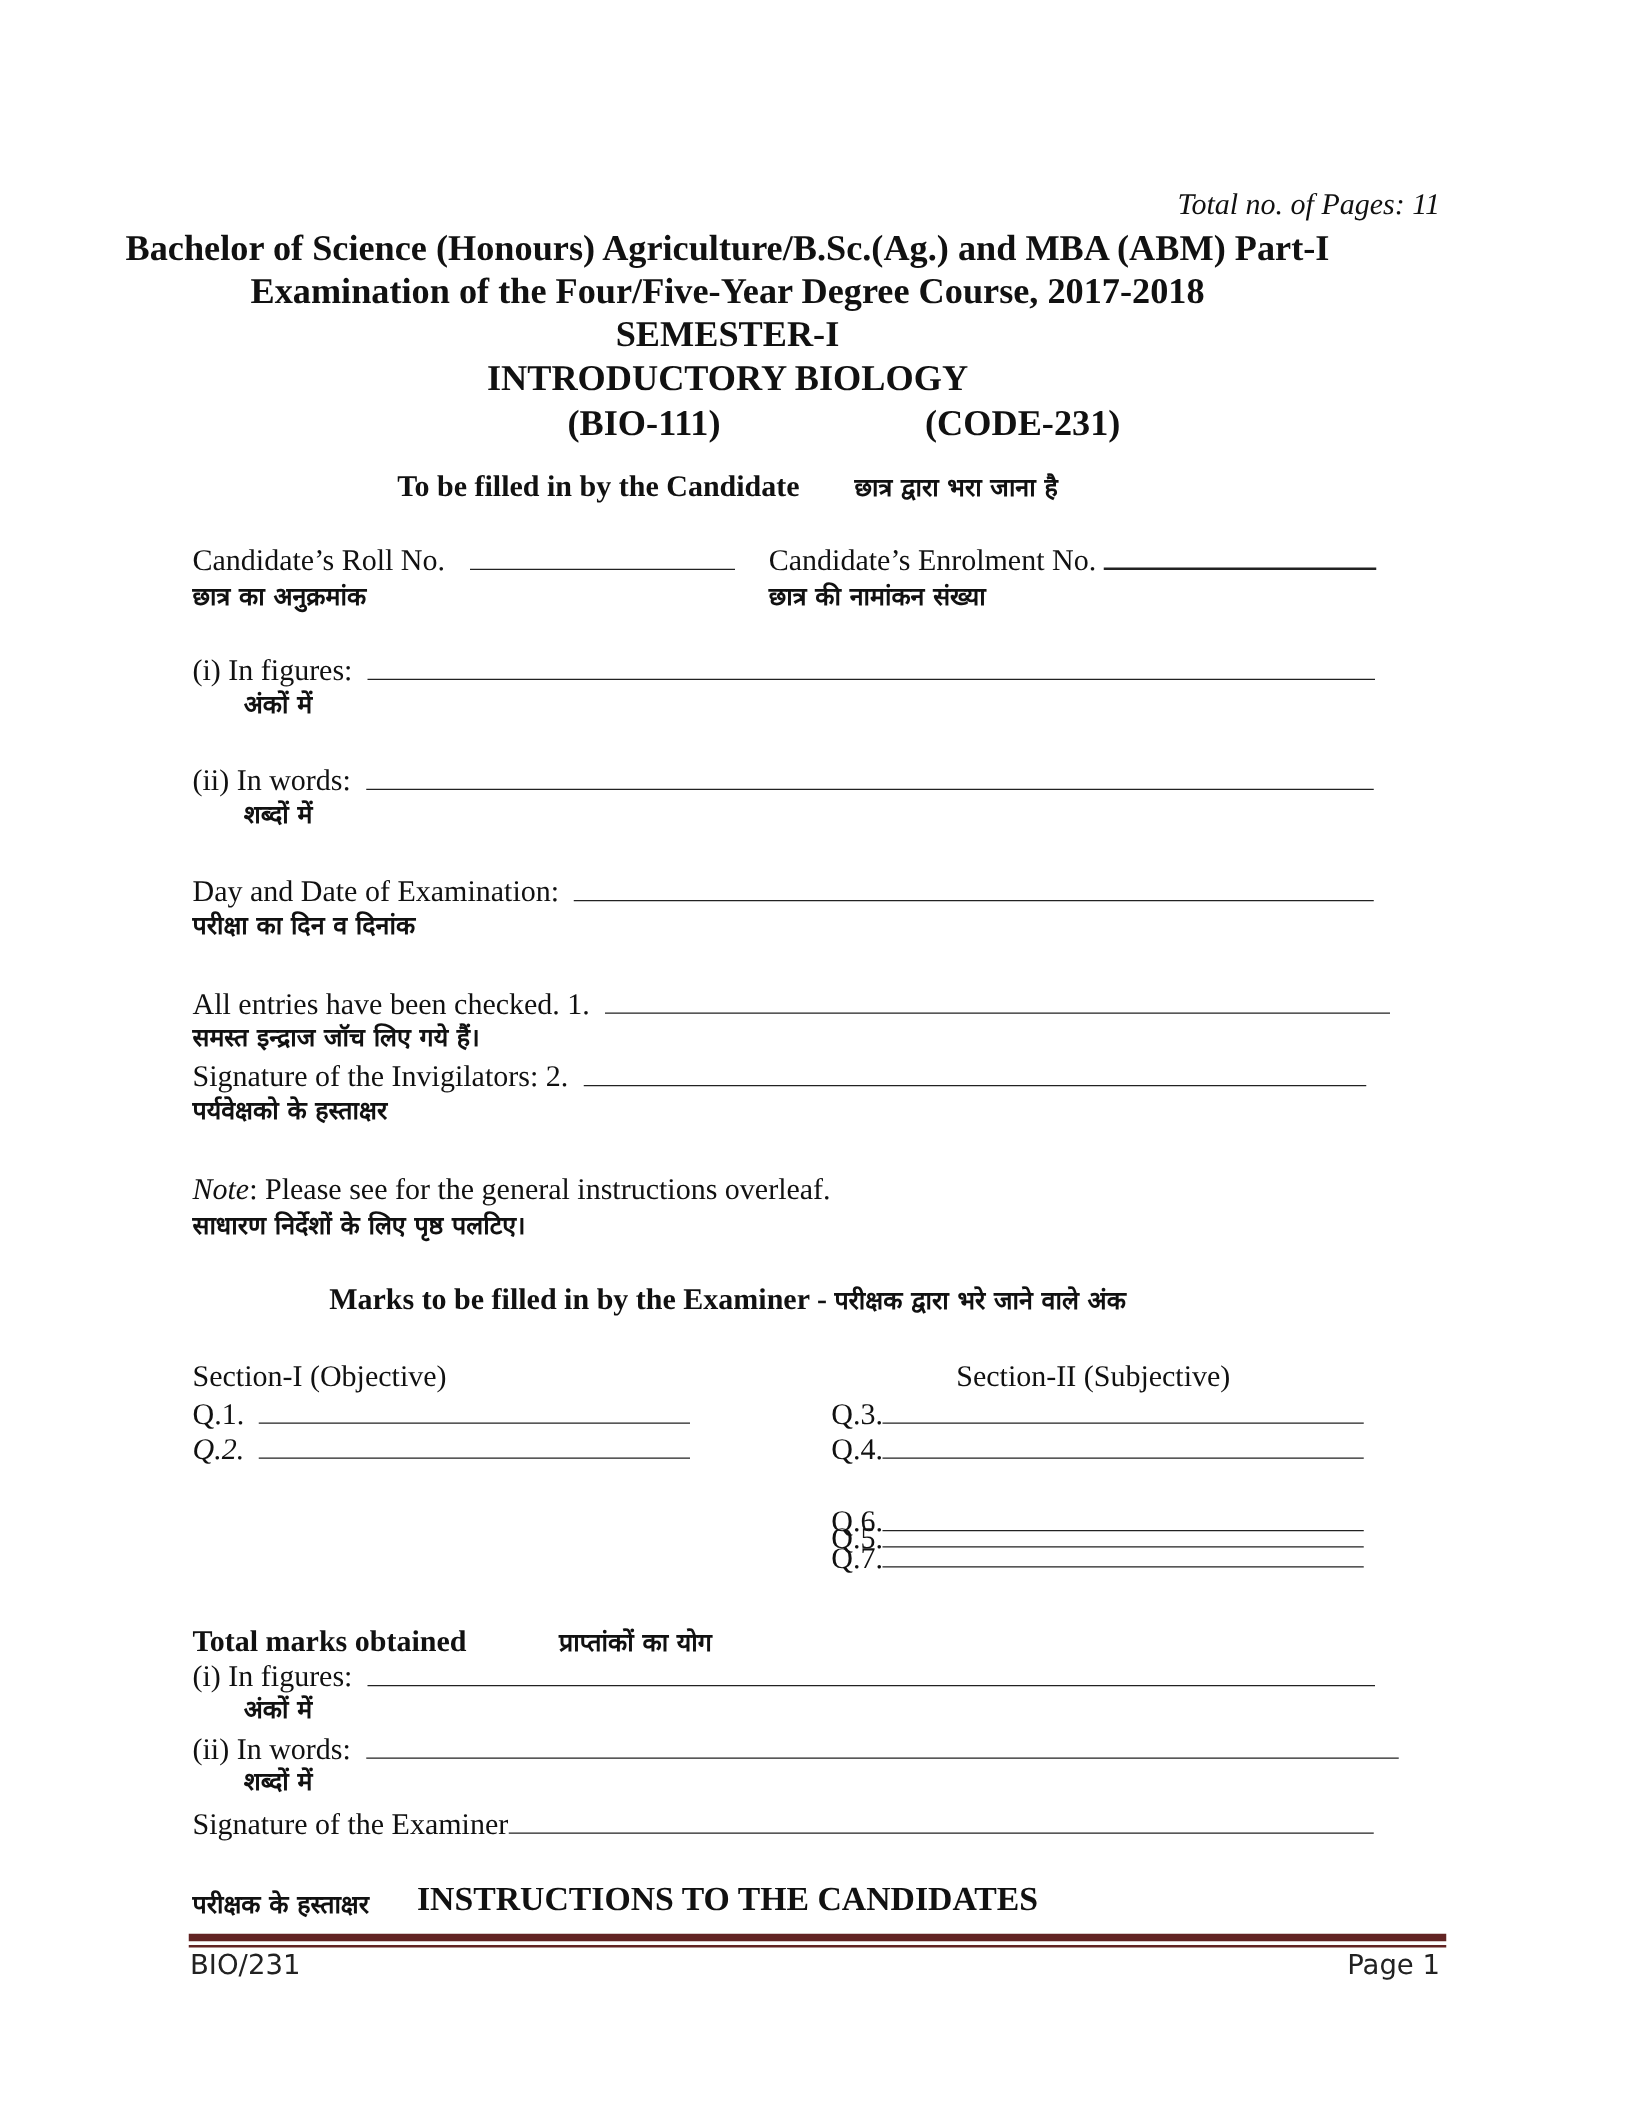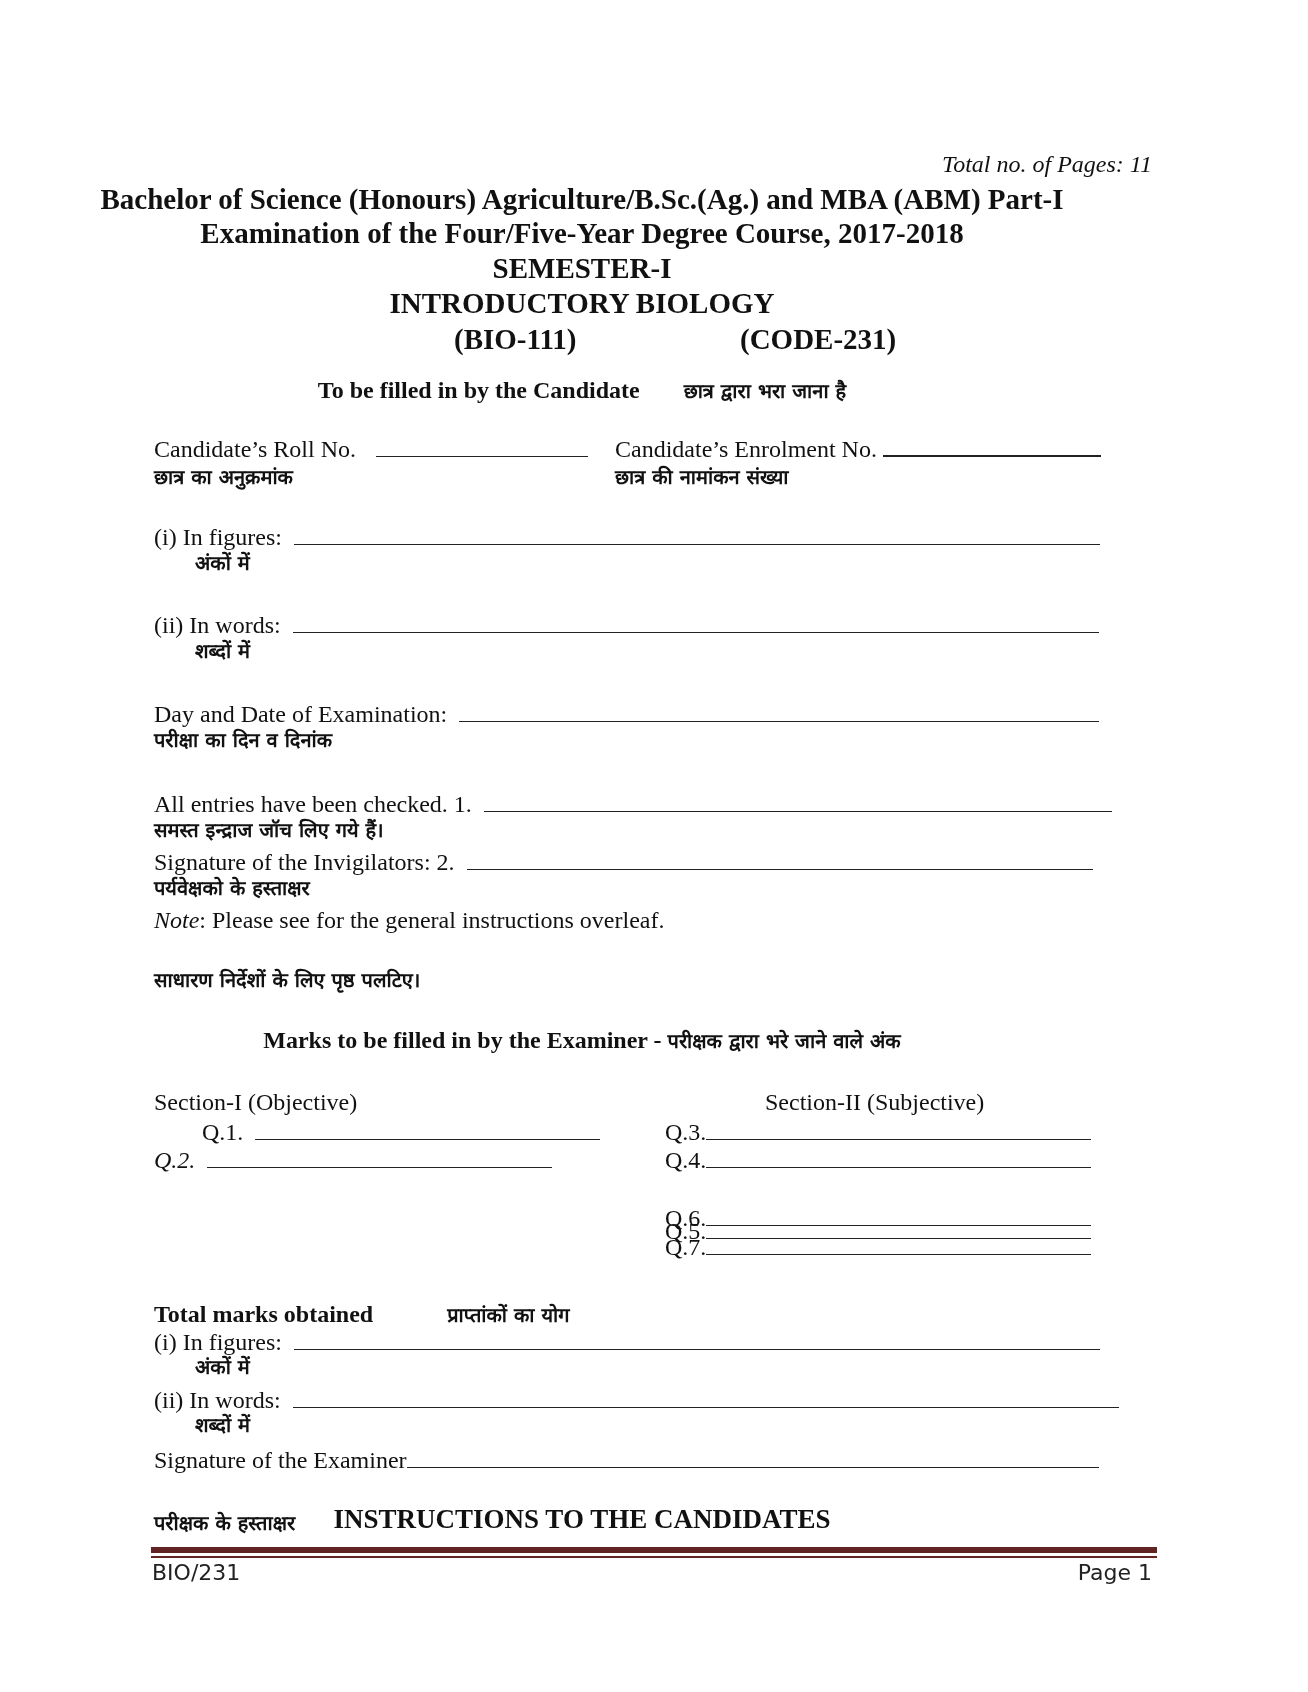--- a/index.html
+++ b/index.html
@@ -69,34 +69,34 @@
   <span class="blank" style="width:628px; margin-left:6px;"></span>
 </div>
 <div class="ln hin" style="left:154px; top:820px;">समस्त इन्द्राज जॉच लिए गये हैं।</div>
 
 <div class="ln tnr" style="left:154px; top:850px;">
   <span>Signature of the Invigilators: 2.</span>
   <span class="blank" style="width:626px; margin-left:6px;"></span>
 </div>
 <div class="ln hin" style="left:154px; top:878px;">पर्यवेक्षको के हस्ताक्षर</div>
 
-<div class="ln tnr" style="left:154px; top:908px;">
+<div class="ln tnr" style="left:154px; top:940px;">
   <em>Note</em><span>: Please see for the general instructions overleaf.</span>
 </div>
 <div class="ln hin" style="left:154px; top:970px;">साधारण निर्देशों के लिए पृष्ठ पलटिए।</div>
 
 <div class="ln center" style="top:1028px; font-size:24px;">
   <span class="b">Marks to be filled in by the Examiner -</span>
   <span class="hin">परीक्षक द्वारा भरे जाने वाले अंक</span>
 </div>
 
 <div class="ln tnr" style="left:154px; top:1090px;">Section-I (Objective)</div>
 <div class="ln tnr" style="left:765px; top:1090px;">Section-II  (Subjective)</div>
 
-<div class="ln tnr" style="left:154px; top:1120px;margin-left:48px;">
+<div class="ln tnr" style="left:154px; top:1120px;">
   <span>Q.1.</span>
   <span class="blank" style="width:345px; margin-left:6px;"></span>
 </div>
 <div class="ln tnr" style="left:154px; top:1148px;font-style:italic;">
   <span>Q.2.</span>
   <span class="blank" style="width:345px; margin-left:6px;"></span>
 </div>
 
 <div class="ln tnr" style="left:665px; top:1120px;">
   <span>Q.3.</span><span class="blank" style="width:385px;"></span>

